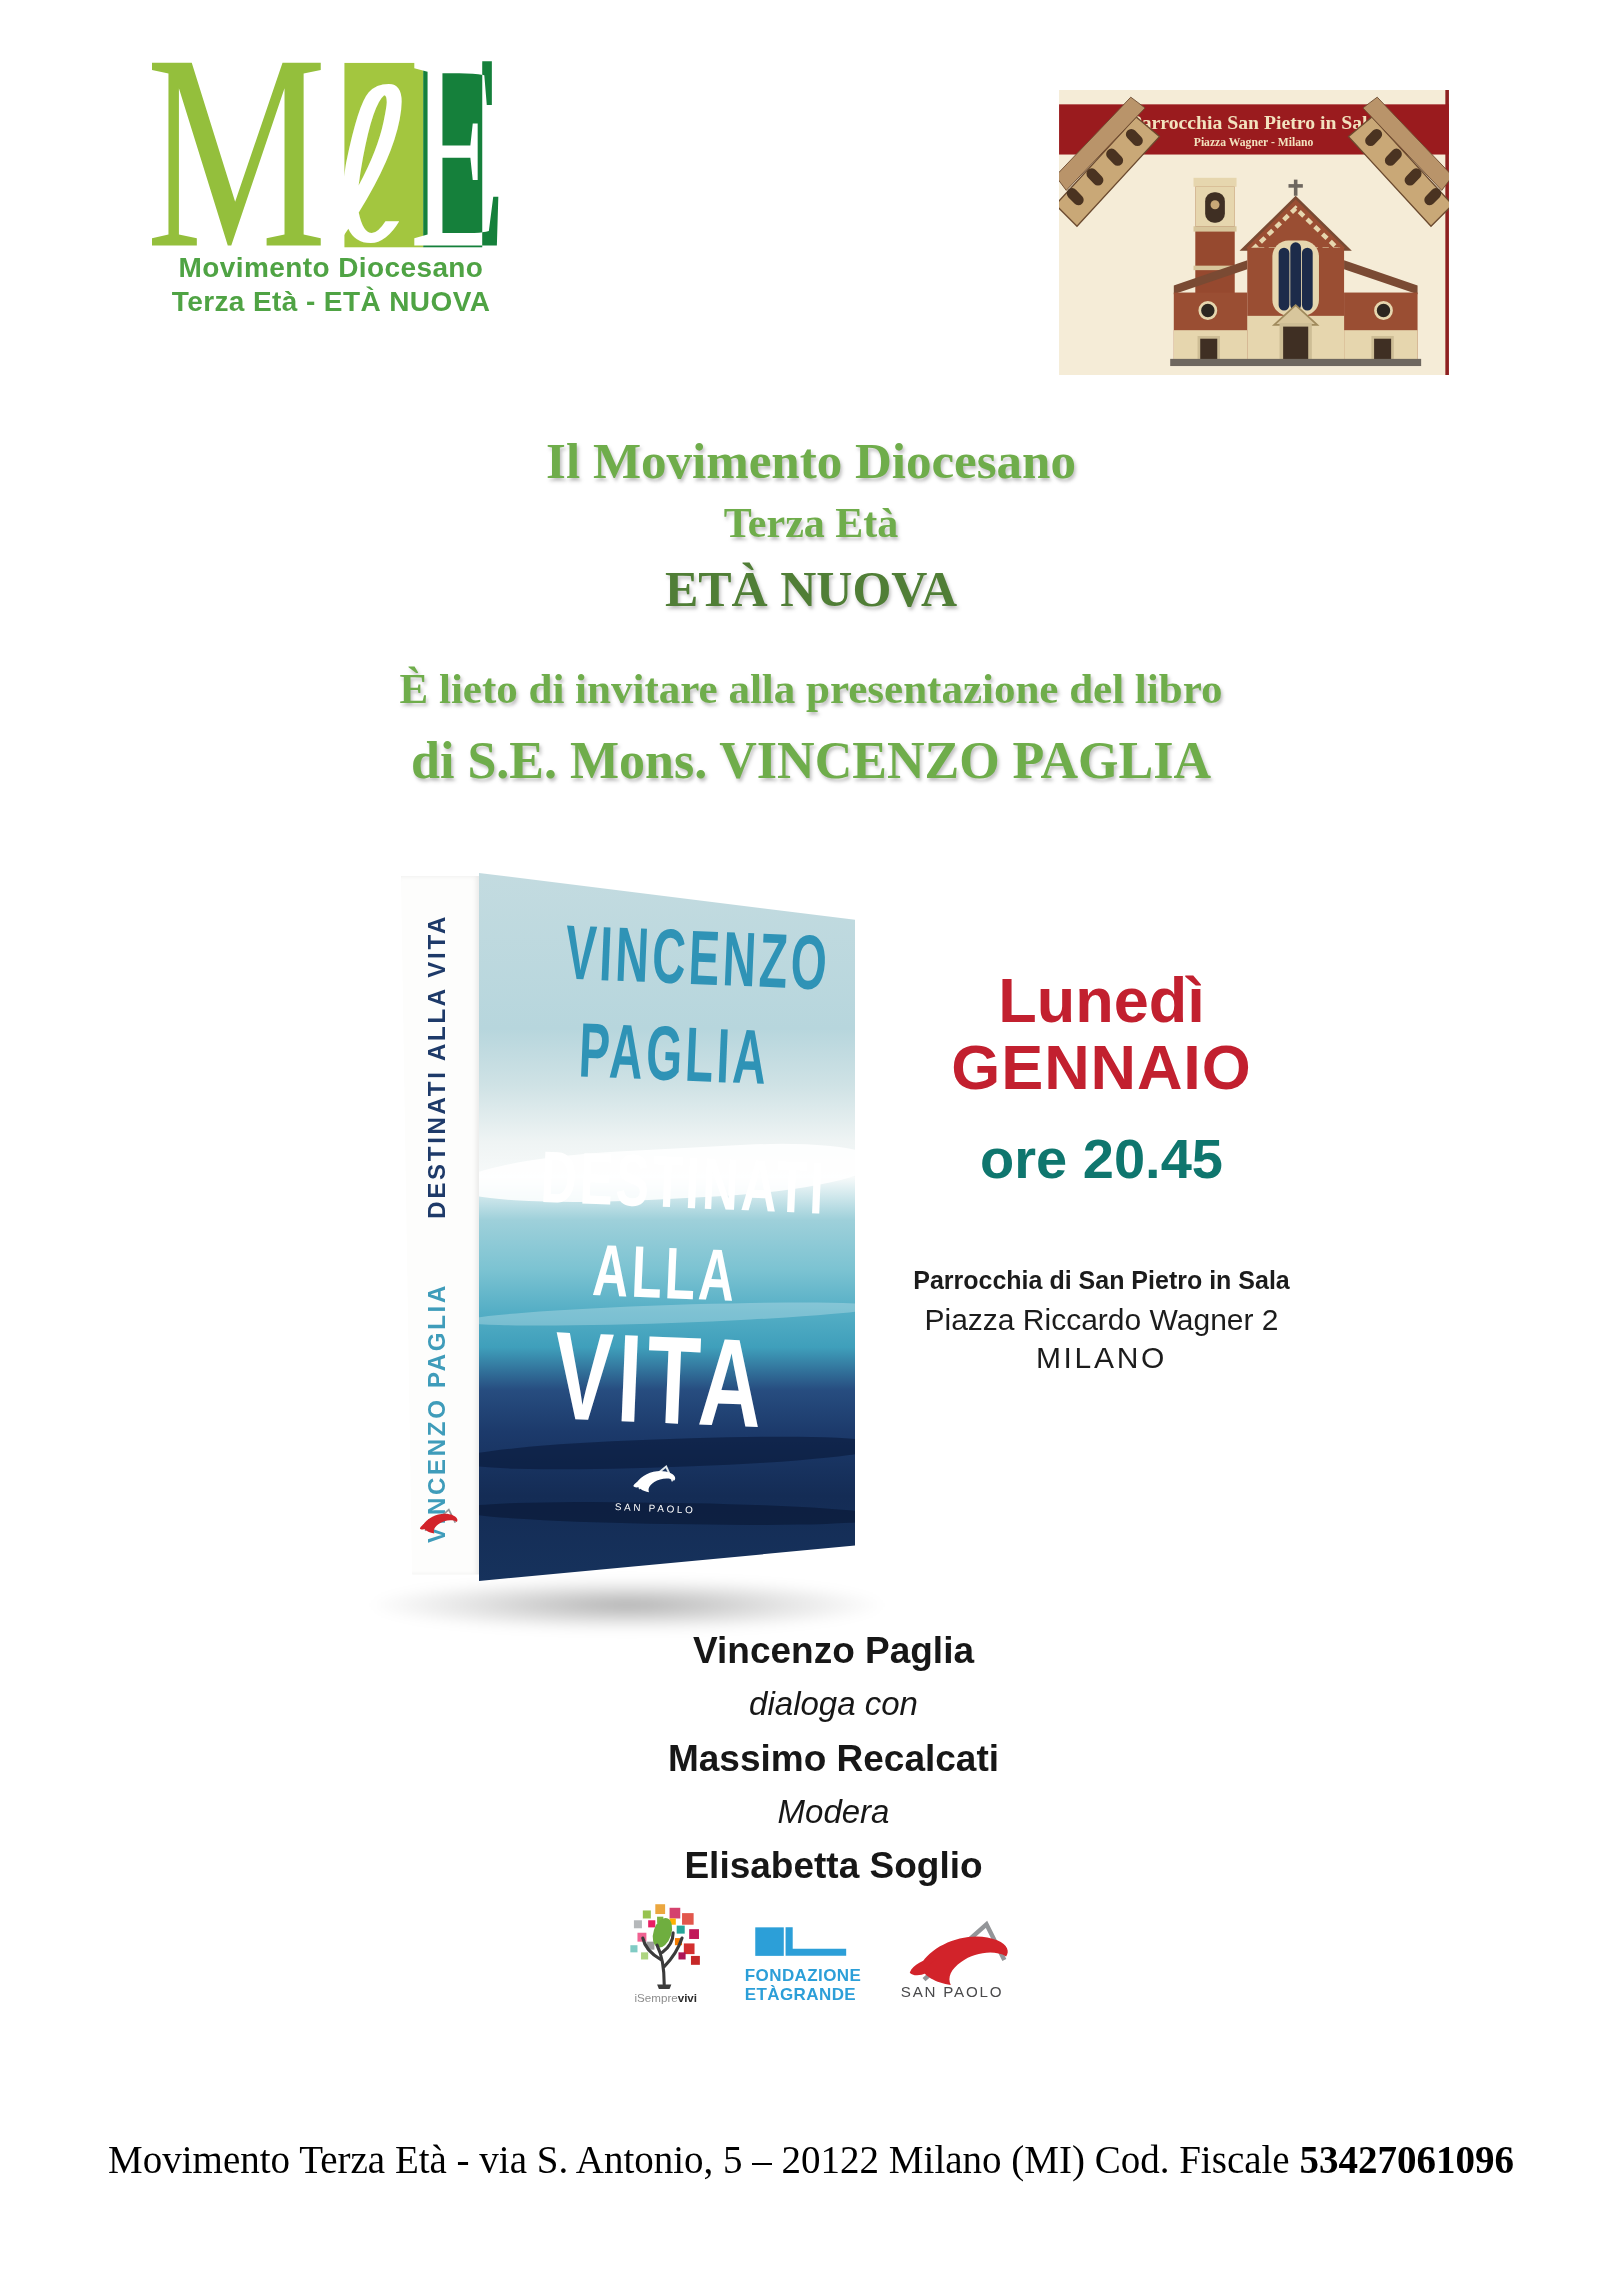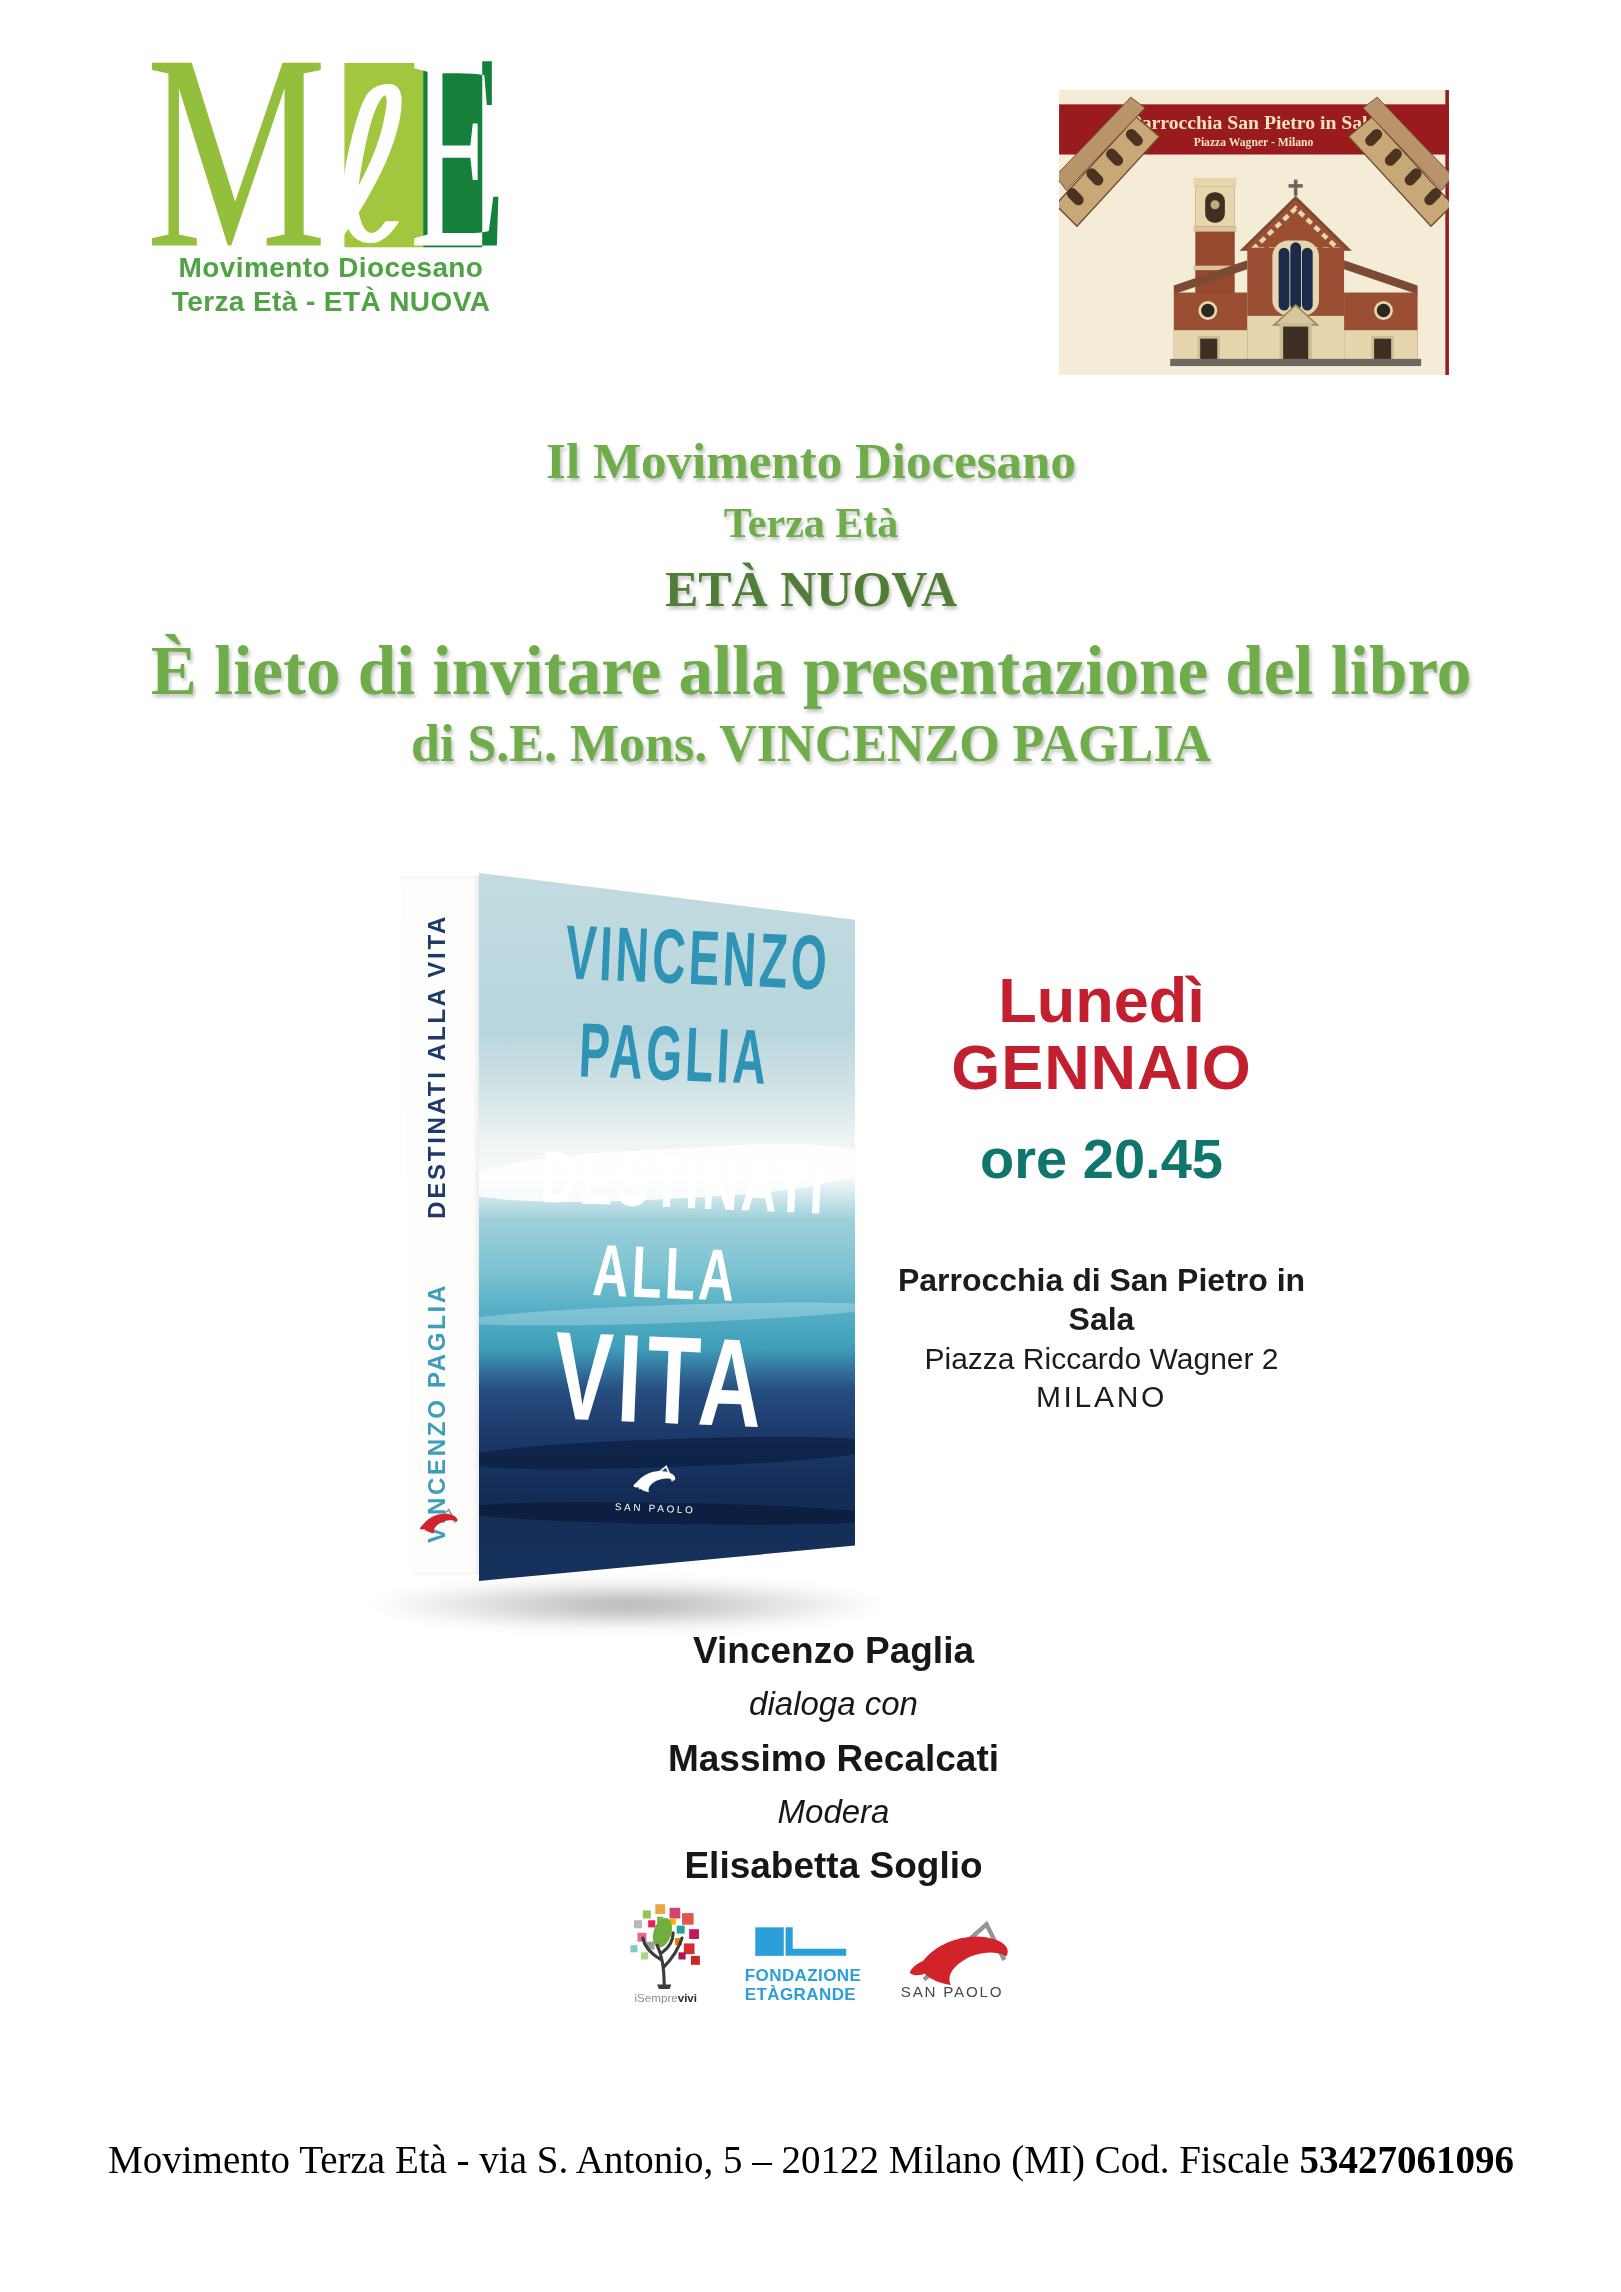--- a/index.html
+++ b/index.html
@@ -14,21 +14,21 @@
   .mte-line { font-weight:bold; font-size:28px; line-height:34px; color:#4fa344; letter-spacing:0.4px; }
   
   .church-card { position:absolute; left:1059px; top:90px; width:390px; height:285px; }
   
   .intro { position:absolute; left:0; top:433px; width:1622px; text-align:center;
            font-family:"Liberation Serif", serif; font-weight:bold;
            color:#6fad4b; text-shadow:1.8px 2.7px 3.6px rgba(100,100,100,0.40); }
   .intro .l1 { font-size:51px; line-height:57px; }
   .intro .l2 { font-size:42px; line-height:48px; margin-top:9px; }
   .intro .l3 { font-size:50px; line-height:56px; margin-top:14.3px; color:#507e36; }
-  .intro .l4 { font-size:69px; line-height:59px; margin-top:25px; }
+  .intro .l4 { font-size:43px; line-height:59px; margin-top:42px; }
   .intro .l5 { font-size:52px; line-height:59px; margin-top:12.5px; }
   
   .book { position:absolute; left:273px; top:864px; width:609px; height:806px; }
   .book .spine {
     position:absolute; left:128px; top:11.6px; width:79px; height:699px; background:#fdfdfc;
     clip-path:polygon(0% 0%, 100% 0%, 100% 100%, 14% 100%);
     box-shadow:inset -3.6px 0 5.4px rgba(0,0,0,0.08);
   }
   .spine-text { position:absolute; writing-mode:vertical-rl; transform:rotate(180deg);
     font-weight:bold; letter-spacing:2.7px; white-space:nowrap; }
@@ -64,21 +64,21 @@
   .book-shadow { position:absolute; left:99px; top:715px; width:510px; height:52px;
      background:radial-gradient(ellipse at center, rgba(0,0,0,0.30) 0%, rgba(0,0,0,0.10) 45%, transparent 72%);
      filter:blur(5.4px); }
   
   .event { position:absolute; left:882px; top:967px; width:439px; text-align:center; color:#c2202f; }
   .event .weekday { font-size:63px; font-weight:bold; line-height:66px; }
   .event .day { font-size:190px; font-weight:bold; line-height:176px; letter-spacing:-3.6px; }
   .event .month { font-size:63px; font-weight:bold; line-height:68px; letter-spacing:0.9px; }
   .event .time { font-size:56px; font-weight:bold; color:#0f766e; margin-top:25px; }
   .venue { margin-top:70px; color:#1c1c1c; }
-  .venue .v1 { font-size:32px; font-weight:bold; line-height:39px; }
+  .venue .v1 { font-size:25px; font-weight:bold; line-height:39px; }
   .venue .v2 { font-size:30px; line-height:36px; margin-top:1.8px; }
   .venue .v3 { font-size:30px; line-height:36px; letter-spacing:2.7px; margin-top:1.8px; }
   
   .speakers { position:absolute; left:493px; top:1630px; width:681px; text-align:center; color:#171717; }
   .speakers .name { font-size:37px; font-weight:bold; line-height:41px; }
   .speakers .role { font-size:33px; font-style:italic; line-height:38px; margin-top:14.3px; }
   .speakers .name + .role, .speakers .role + .name { margin-top:14.3px; }
   
   .partners { position:absolute; left:484px; top:1897px; width:681px; height:107px;
               display:flex; justify-content:center; align-items:flex-end; gap:38px; }

